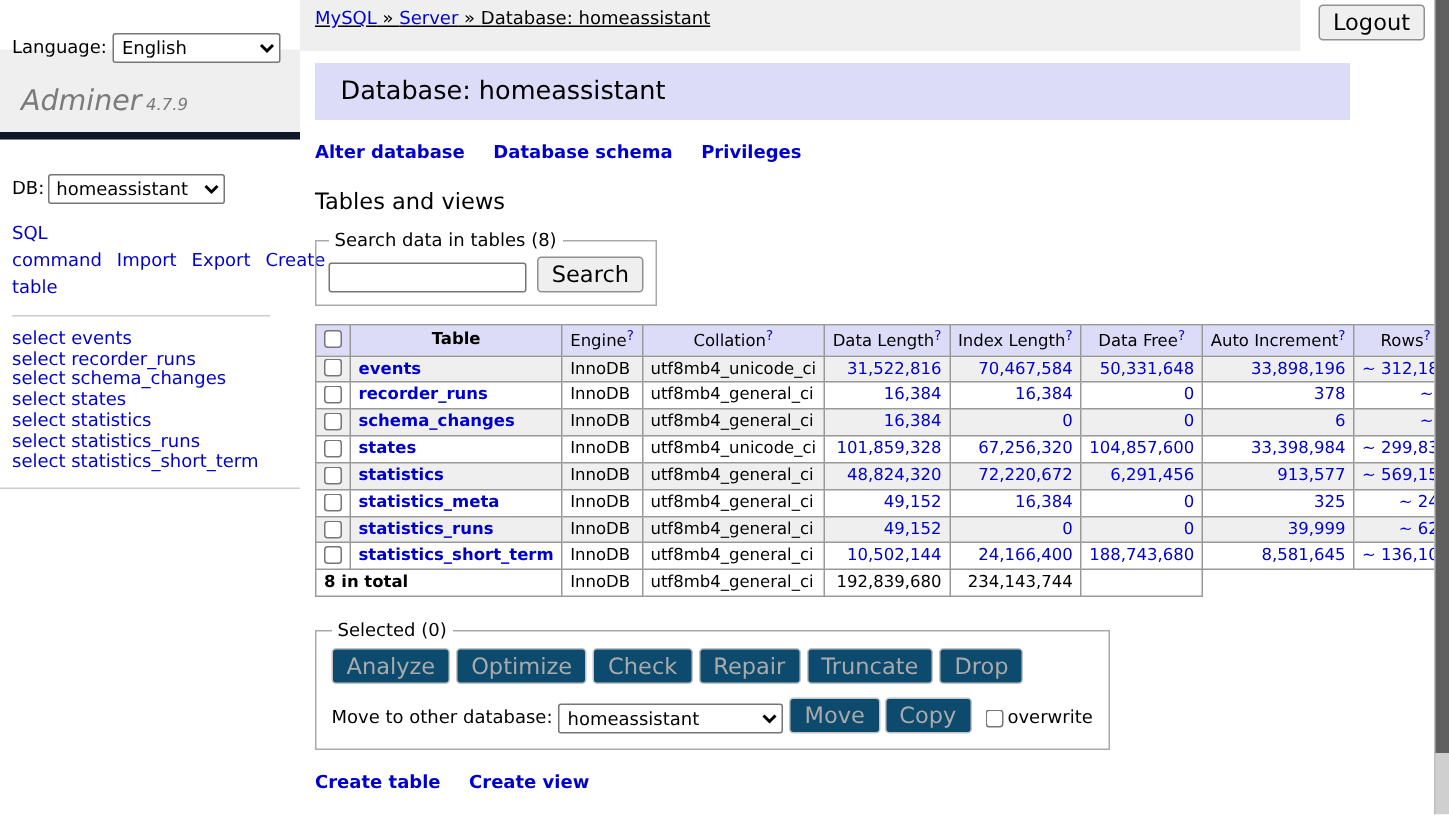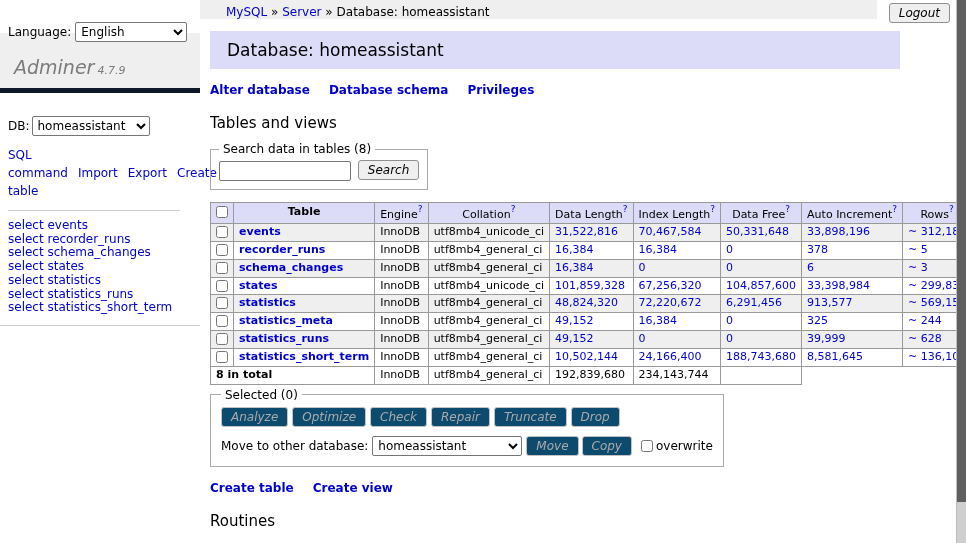--- a/index.html
+++ b/index.html
@@ -34,26 +34,26 @@
     border-bottom: 1px solid #ccc; line-height: 1.5;
   }
   .menu-links a { margin-right: 10px; }
   .table-list { list-style: none; margin: 8px 0 0; padding: 0 8px 10px; border-bottom: 1px solid #ccc; }
   .table-list a { display: block; padding: 0; line-height: 1.06; margin-bottom: 1px; }
 
   
   .content { flex: 1; min-width: 0; }
   .header-row { display: flex; align-items: flex-start; margin-right: 4px; }
   .breadcrumb {
-    flex: 1; background: var(--breadcrumb-bg, #efefef); height: 19px;
-    line-height: 25px; padding: 0 26px; white-space: nowrap;
+    flex: 1; background: var(--breadcrumb-bg, #efefef); height: 34px;
+    line-height: 25px; padding: 0 10px; white-space: nowrap; text-decoration: underline;
   }
   .btn {
-    font-family: inherit; font-size: 12px; background: #efefef; color: #000;
-    border: 1px solid #8f8f8f; border-radius: 3px; padding: 2px 9px; cursor: pointer; font-style: italic;
+    font-family: inherit; font-size: 15px; background: #efefef; color: #000;
+    border: 1px solid #8f8f8f; border-radius: 3px; padding: 2px 9px; cursor: pointer;
   }
   .btn:disabled { color: #aaa; border-color: #c3c3c3; background: #0c4a6e; }
   .logout { margin: 3px 2px 0 12px; }
 
   .page-title {
     margin: 8px 56px 0 10px; background: var(--title-bg, #dcdcf8);
     font-weight: normal; font-size: 17px; padding: 9px 17px;
   }
   .action-links { margin: 14px 0 0 10px; font-weight: bold; }
   .action-links a { margin-right: 19px; }
@@ -72,24 +72,24 @@
   table { border-collapse: collapse; margin: 12px 0 0 10px; font-size: 11px; }
   th, td { border: 1px solid var(--border, #999); padding: 1px 5px; white-space: nowrap; line-height: 1.35; }
   thead th, thead td { background: var(--header-bg, #dcdcf8); font-weight: normal; text-align: center; }
   thead th[data-name="column-header-table"] { font-weight: bold; padding: 1px 38px; }
   sup.help { font-size: 9px; }
   .check-cell { text-align: center; width: 22px; }
   .check-cell input { margin: 0; vertical-align: middle; width: 12px; height: 12px; }
   tbody th { text-align: left; font-weight: normal; }
   tbody tr.odd { background: var(--odd-row-bg, #efefef); }
   .table-name { font-weight: bold; }
-  .num { text-align: left; }
+  .num { text-align: right; }
   .total-label { font-weight: bold; }
 
-  .selected-fieldset { margin-top: 3px; padding: 5px 10px 10px; }
+  .selected-fieldset { margin-top: 15px; padding: 5px 10px 10px; }
   .btn-row .btn { margin-right: 4px; }
   .move-row { margin-top: 9px; white-space: nowrap; }
   .move-row .move-select { width: 150px; margin: 0 4px; vertical-align: middle; }
   .move-row .btn { margin-right: 3px; }
   .move-row input[type="checkbox"] { vertical-align: middle; margin: 0 3px 0 6px; width: 12px; height: 12px; }
 
   
   .scrollbar {
     position: absolute; top: 0; right: 0; width: 10px; height: 543px;
     background: #cfcfcf; border-left: 1px solid #bdbdbd;

